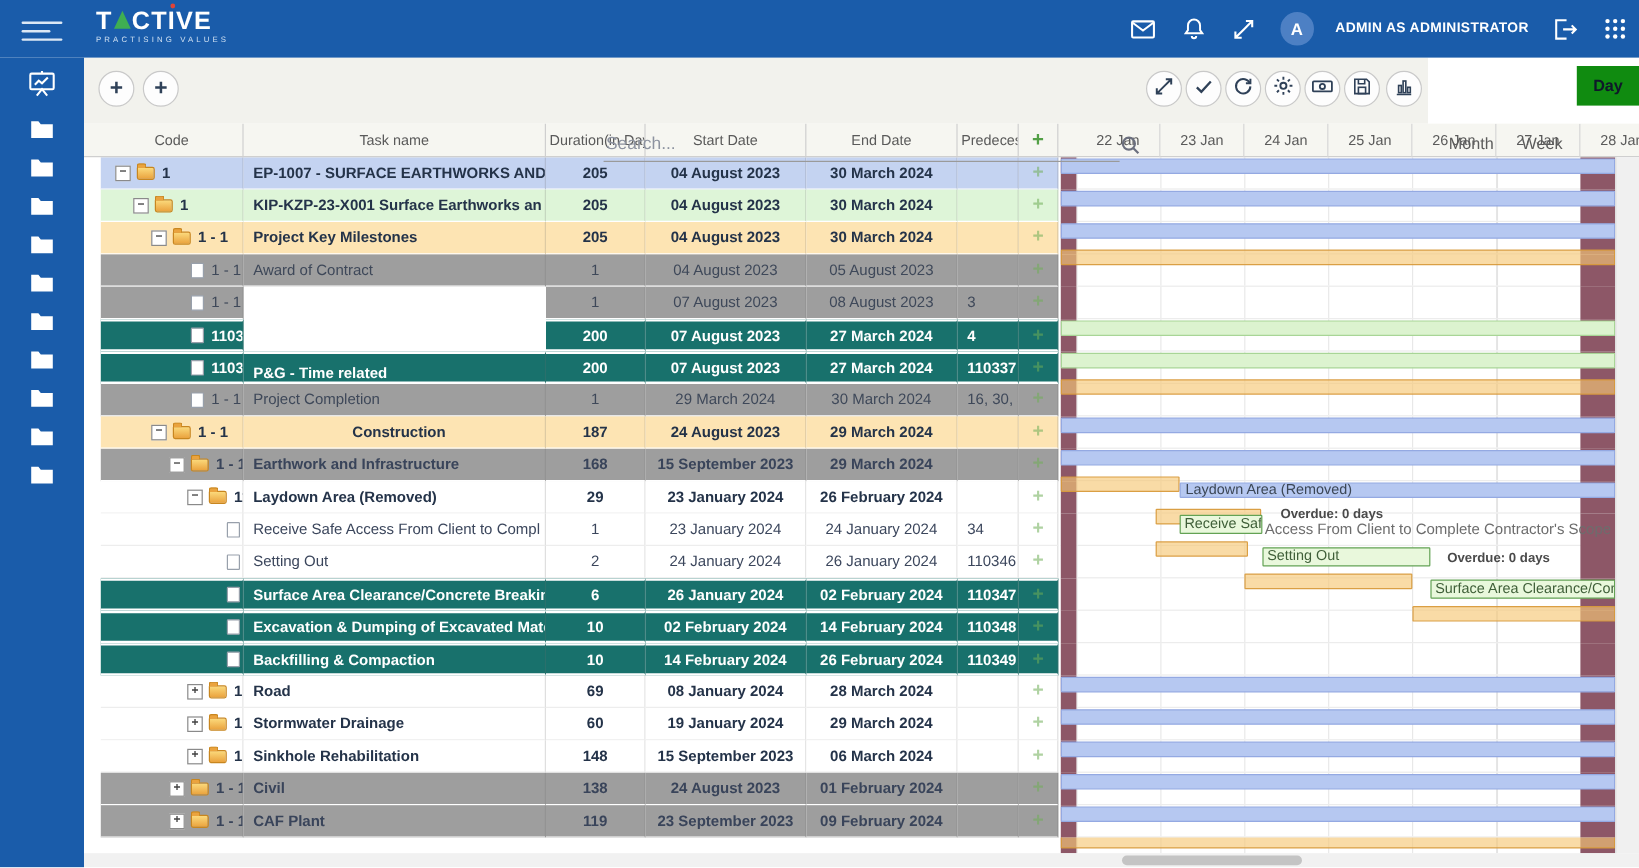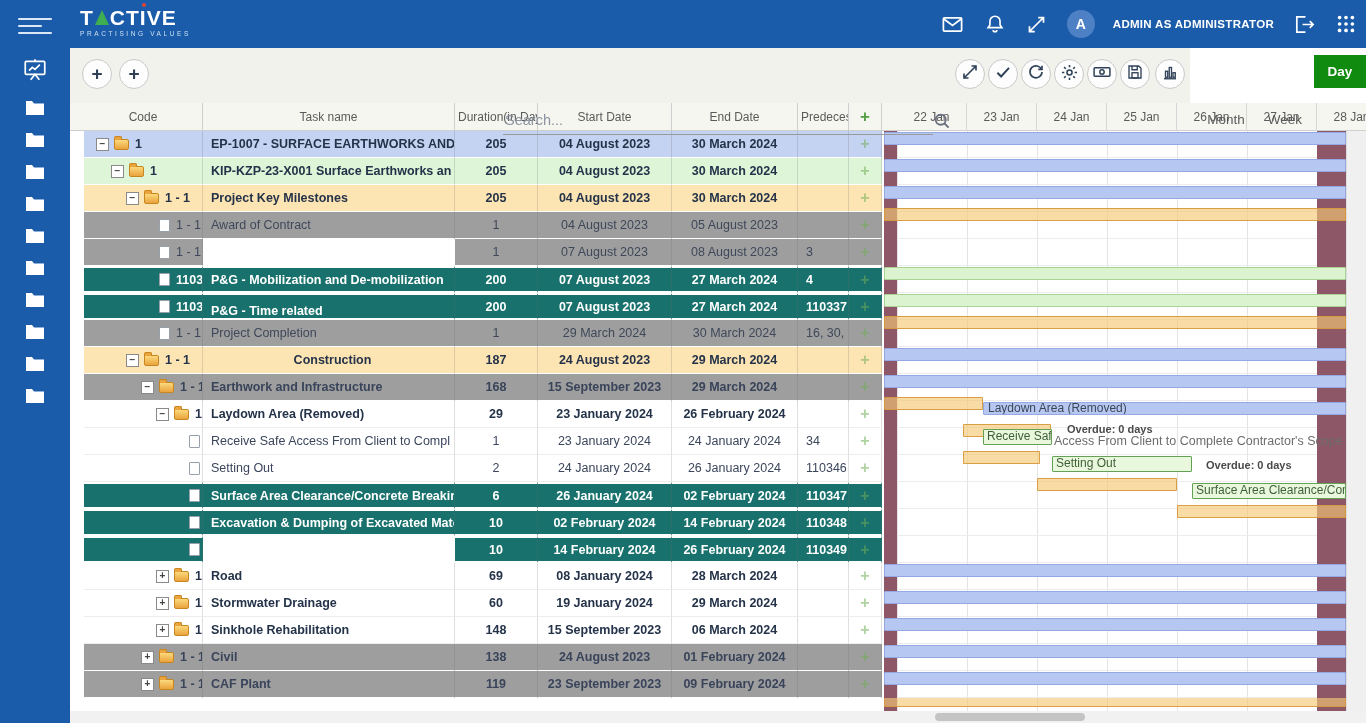--- a/index.html
+++ b/index.html
@@ -28,21 +28,21 @@
 
   
   .toolbar{position:absolute;left:70px;top:48px;width:1296px;height:55px;background:#f2f2ed;z-index:10;}
   .tool-right-panel{position:absolute;right:0;top:0;width:176px;height:55px;background:#fff;}
   .circle-btn{position:absolute;width:30px;height:30px;border-radius:50%;border:1px solid #c9c9c9;background:#fdfdfd;color:#2f4158;display:flex;align-items:center;justify-content:center;cursor:pointer;box-sizing:border-box;}
   .plus-glyph{font-size:19px;font-weight:bold;line-height:1;margin-top:-2px;}
   .search-input{position:absolute;left:433px;top:58px;width:426px;height:26px;border:none;border-bottom:1px solid #9a9a9a;background:transparent;font-size:14.5px;color:#555;font-family:"Liberation Sans",sans-serif;outline:none;}
   .search-input::placeholder{color:#8d93a0;}
   .search-icon{position:absolute;left:862px;top:63px;cursor:pointer;}
   .view-opt{position:absolute;top:55px;height:33px;line-height:33px;font-size:13.5px;color:#5b5b5b;cursor:pointer;text-align:center;}
-  .view-day{position:absolute;left:1244px;top:7px;width:52px;height:33px;background:#108b10;color:#ffffff;font-size:13.5px;font-weight:bold;display:flex;align-items:center;justify-content:center;cursor:pointer;}
+  .view-day{position:absolute;left:1244px;top:7px;width:52px;height:33px;background:#108b10;color:#0f172a;font-size:13.5px;font-weight:bold;display:flex;align-items:center;justify-content:center;cursor:pointer;}
 
   
   .grid-header{position:absolute;left:0;top:103px;width:1366px;height:28px;background:#f6f6f1;border-bottom:1px solid #cfcfcf;box-sizing:border-box;z-index:5;}
   .th{position:absolute;top:0;height:28px;line-height:28px;font-size:12px;color:#5a5a5a;text-align:center;border-right:1px solid #cfcfcf;box-sizing:border-box;overflow:hidden;white-space:nowrap;}
   .th.left{text-align:left;padding-left:3px;}
   .th-plus{color:#53a046;font-size:17px;font-weight:bold;cursor:pointer;}
   .day-cell{position:absolute;top:0;height:28px;line-height:28px;font-size:12px;color:#5a5a5a;text-align:center;border-right:1px solid #d6d6d6;box-sizing:border-box;overflow:hidden;}
 
   
   .rows{position:absolute;left:0;top:131px;width:1366px;height:580px;z-index:1;}
@@ -432,23 +432,20 @@
         <div class="gantt-cell">
           <div class="sunday" style="left: 0px; width: 13px;"></div>
           <div class="sunday" style="left: 433px; width: 29px;"></div>
         </div>
       </div>
       <div class="row v-teal bold" style="top: 135px;">
         <div class="cell" style="left: 84px; width: 119px; padding-left: 57px;">
           <span class="doc-ic" style="margin-left: 18px;"></span>
           <span class="txt">1103</span>
         </div>
-        <div class="cell" style="left: 203px; width: 252px; padding-left: 8px;">
-          <span class="txt">P&amp;G - Mobilization and De-mobilization</span>
-        </div>
         <div class="cell center" style="left: 455px; width: 83px;">
           <span class="txt">200</span>
         </div>
         <div class="cell center" style="left: 538px; width: 134px;">
           <span class="txt">07 August 2023</span>
         </div>
         <div class="cell center" style="left: 672px; width: 126px;">
           <span class="txt">27 March 2024</span>
         </div>
         <div class="cell" style="left: 798px; width: 51px; padding-left: 8px;">
@@ -731,20 +728,23 @@
         <div class="gantt-cell">
           <div class="sunday" style="left: 0px; width: 13px;"></div>
           <div class="sunday" style="left: 433px; width: 29px;"></div>
           <div class="bar baseline" style="left: 293px; width: 169px;"></div>
         </div>
       </div>
       <div class="row v-teal bold" style="top: 405px;">
         <div class="cell" style="left: 84px; width: 119px; padding-left: 87px;">
           <span class="doc-ic" style="margin-left: 18px;"></span>
           <span class="txt"></span>
+        </div>
+        <div class="cell" style="left: 203px; width: 252px; padding-left: 8px;">
+          <span class="txt">Backfilling &amp; Compaction</span>
         </div>
         <div class="cell center" style="left: 455px; width: 83px;">
           <span class="txt">10</span>
         </div>
         <div class="cell center" style="left: 538px; width: 134px;">
           <span class="txt">14 February 2024</span>
         </div>
         <div class="cell center" style="left: 672px; width: 126px;">
           <span class="txt">26 February 2024</span>
         </div>

